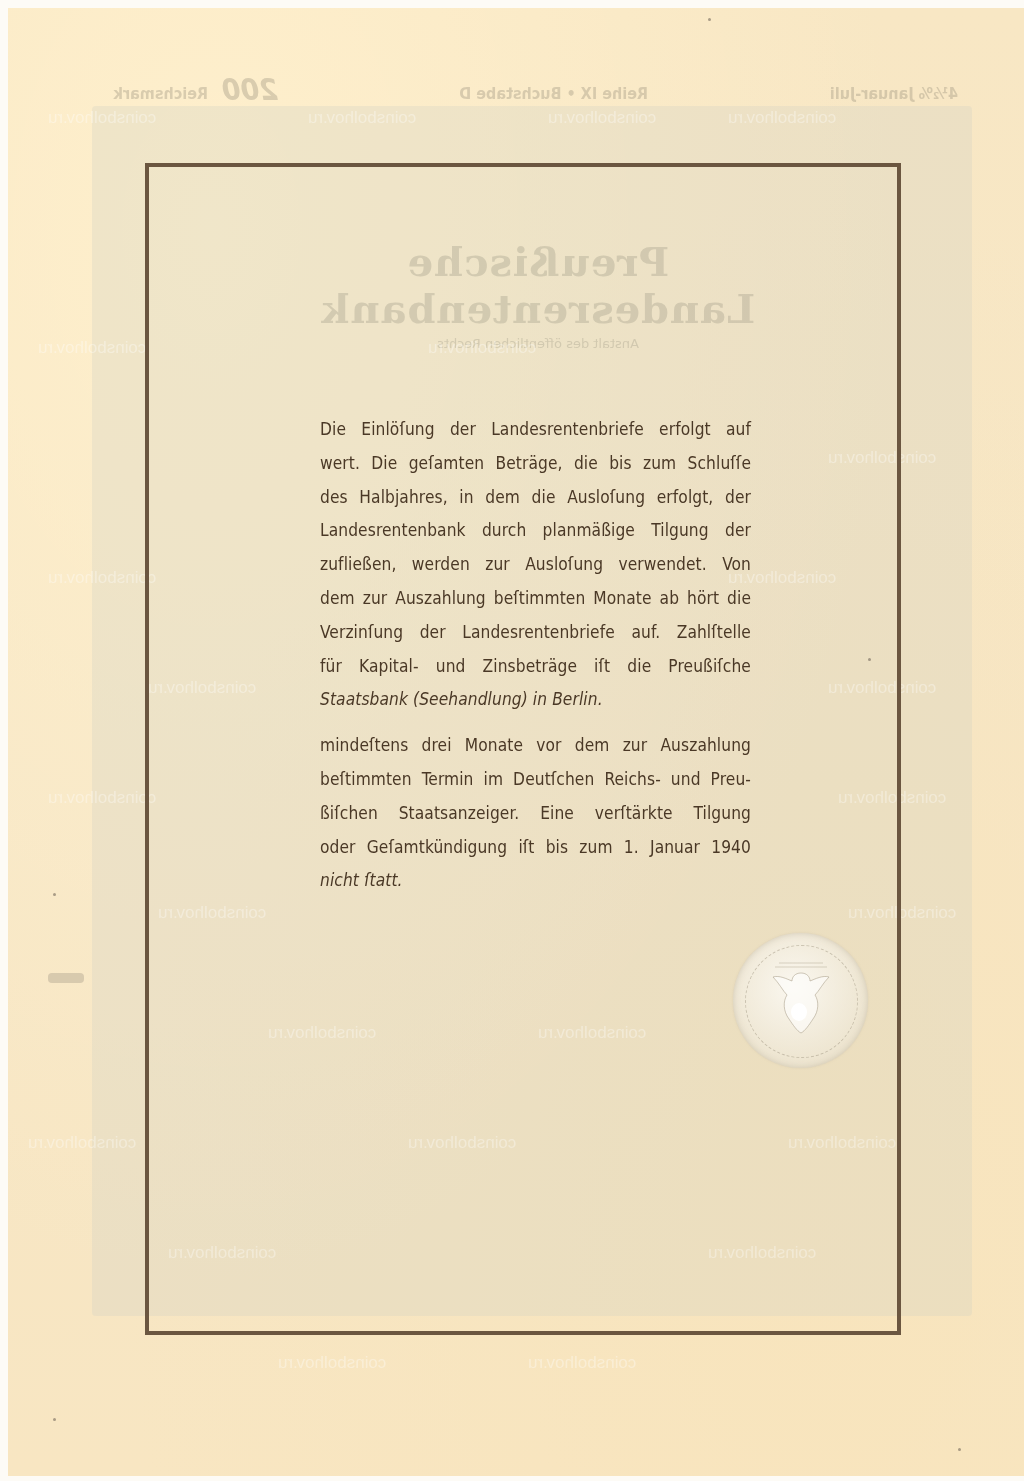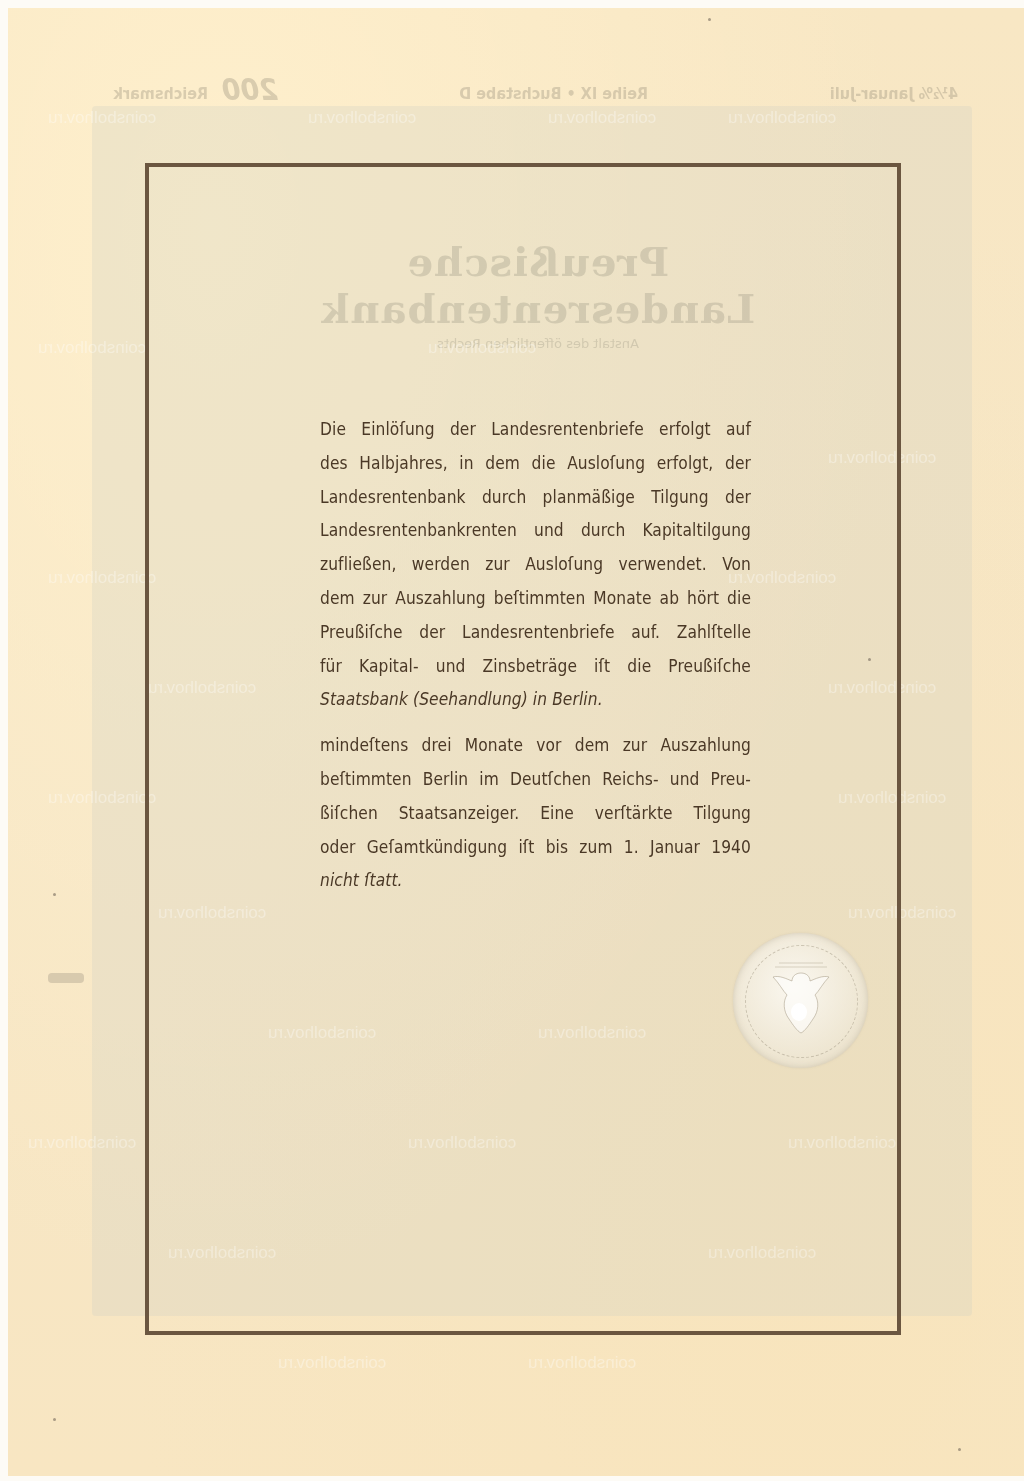--- a/index.html
+++ b/index.html
@@ -190,32 +190,32 @@
     <svg class="seal-eagle" viewBox="0 0 72 80">
       <path d="M36 12 C30 12 27 16 27 20 C22 18 14 14 8 16 C14 22 18 30 22 34 C18 40 18 50 24 58 C28 64 32 70 36 72 C40 70 44 64 48 58 C54 50 54 40 50 34 C54 30 58 22 64 16 C58 14 50 18 45 20 C45 16 42 12 36 12 Z" fill="rgba(255,255,255,0.55)" stroke="rgba(175,165,145,0.6)" stroke-width="1"></path>
       <path d="M10 6 L62 6 M14 2 L58 2" stroke="rgba(175,165,145,0.45)" stroke-width="1"></path>
     </svg>
     <div class="seal-hole"></div>
   </div>
 
   <div class="text-block">
     <p class="para">
       <span class="line" style="padding-left:0;">Die Einlöſung der Landesrentenbriefe erfolgt auf</span>
+      <span class="line">wert. Die geſamten Beträge, die bis zum Schluſſe</span>
       <span class="line">des Halbjahres, in dem die Ausloſung erfolgt, der</span>
       <span class="line">Landesrentenbank durch planmäßige Tilgung der</span>
-      <span class="line">Landesrentenbankrenten und durch Kapitaltilgung</span>
       <span class="line">zufließen, werden zur Ausloſung verwendet. Von</span>
       <span class="line">dem zur Auszahlung beſtimmten Monate ab hört die</span>
-      <span class="line">Preußiſche der Landesrentenbriefe auf. Zahlſtelle</span>
+      <span class="line">Verzinſung der Landesrentenbriefe auf. Zahlſtelle</span>
       <span class="line">für Kapital- und Zinsbeträge iſt die Preußiſche</span>
       <span class="line last">Staatsbank (Seehandlung) in Berlin.</span>
     </p>
     <p class="para">
       <span class="line">mindeſtens drei Monate vor dem zur Auszahlung</span>
-      <span class="line">beſtimmten Berlin im Deutſchen Reichs- und Preu-</span>
+      <span class="line">beſtimmten Termin im Deutſchen Reichs- und Preu-</span>
       <span class="line">ßiſchen Staatsanzeiger. Eine verſtärkte Tilgung</span>
       <span class="line">oder Geſamtkündigung iſt bis zum 1. Januar 1940</span>
       <span class="line last">nicht ſtatt.</span>
     </p>
   </div>
 
   <div class="speck" style="left:700px;top:10px;"></div>
   <div class="speck" style="left:860px;top:650px;"></div>
   <div class="speck" style="left:45px;top:885px;"></div>
   <div class="speck" style="left:45px;top:1410px;"></div>

